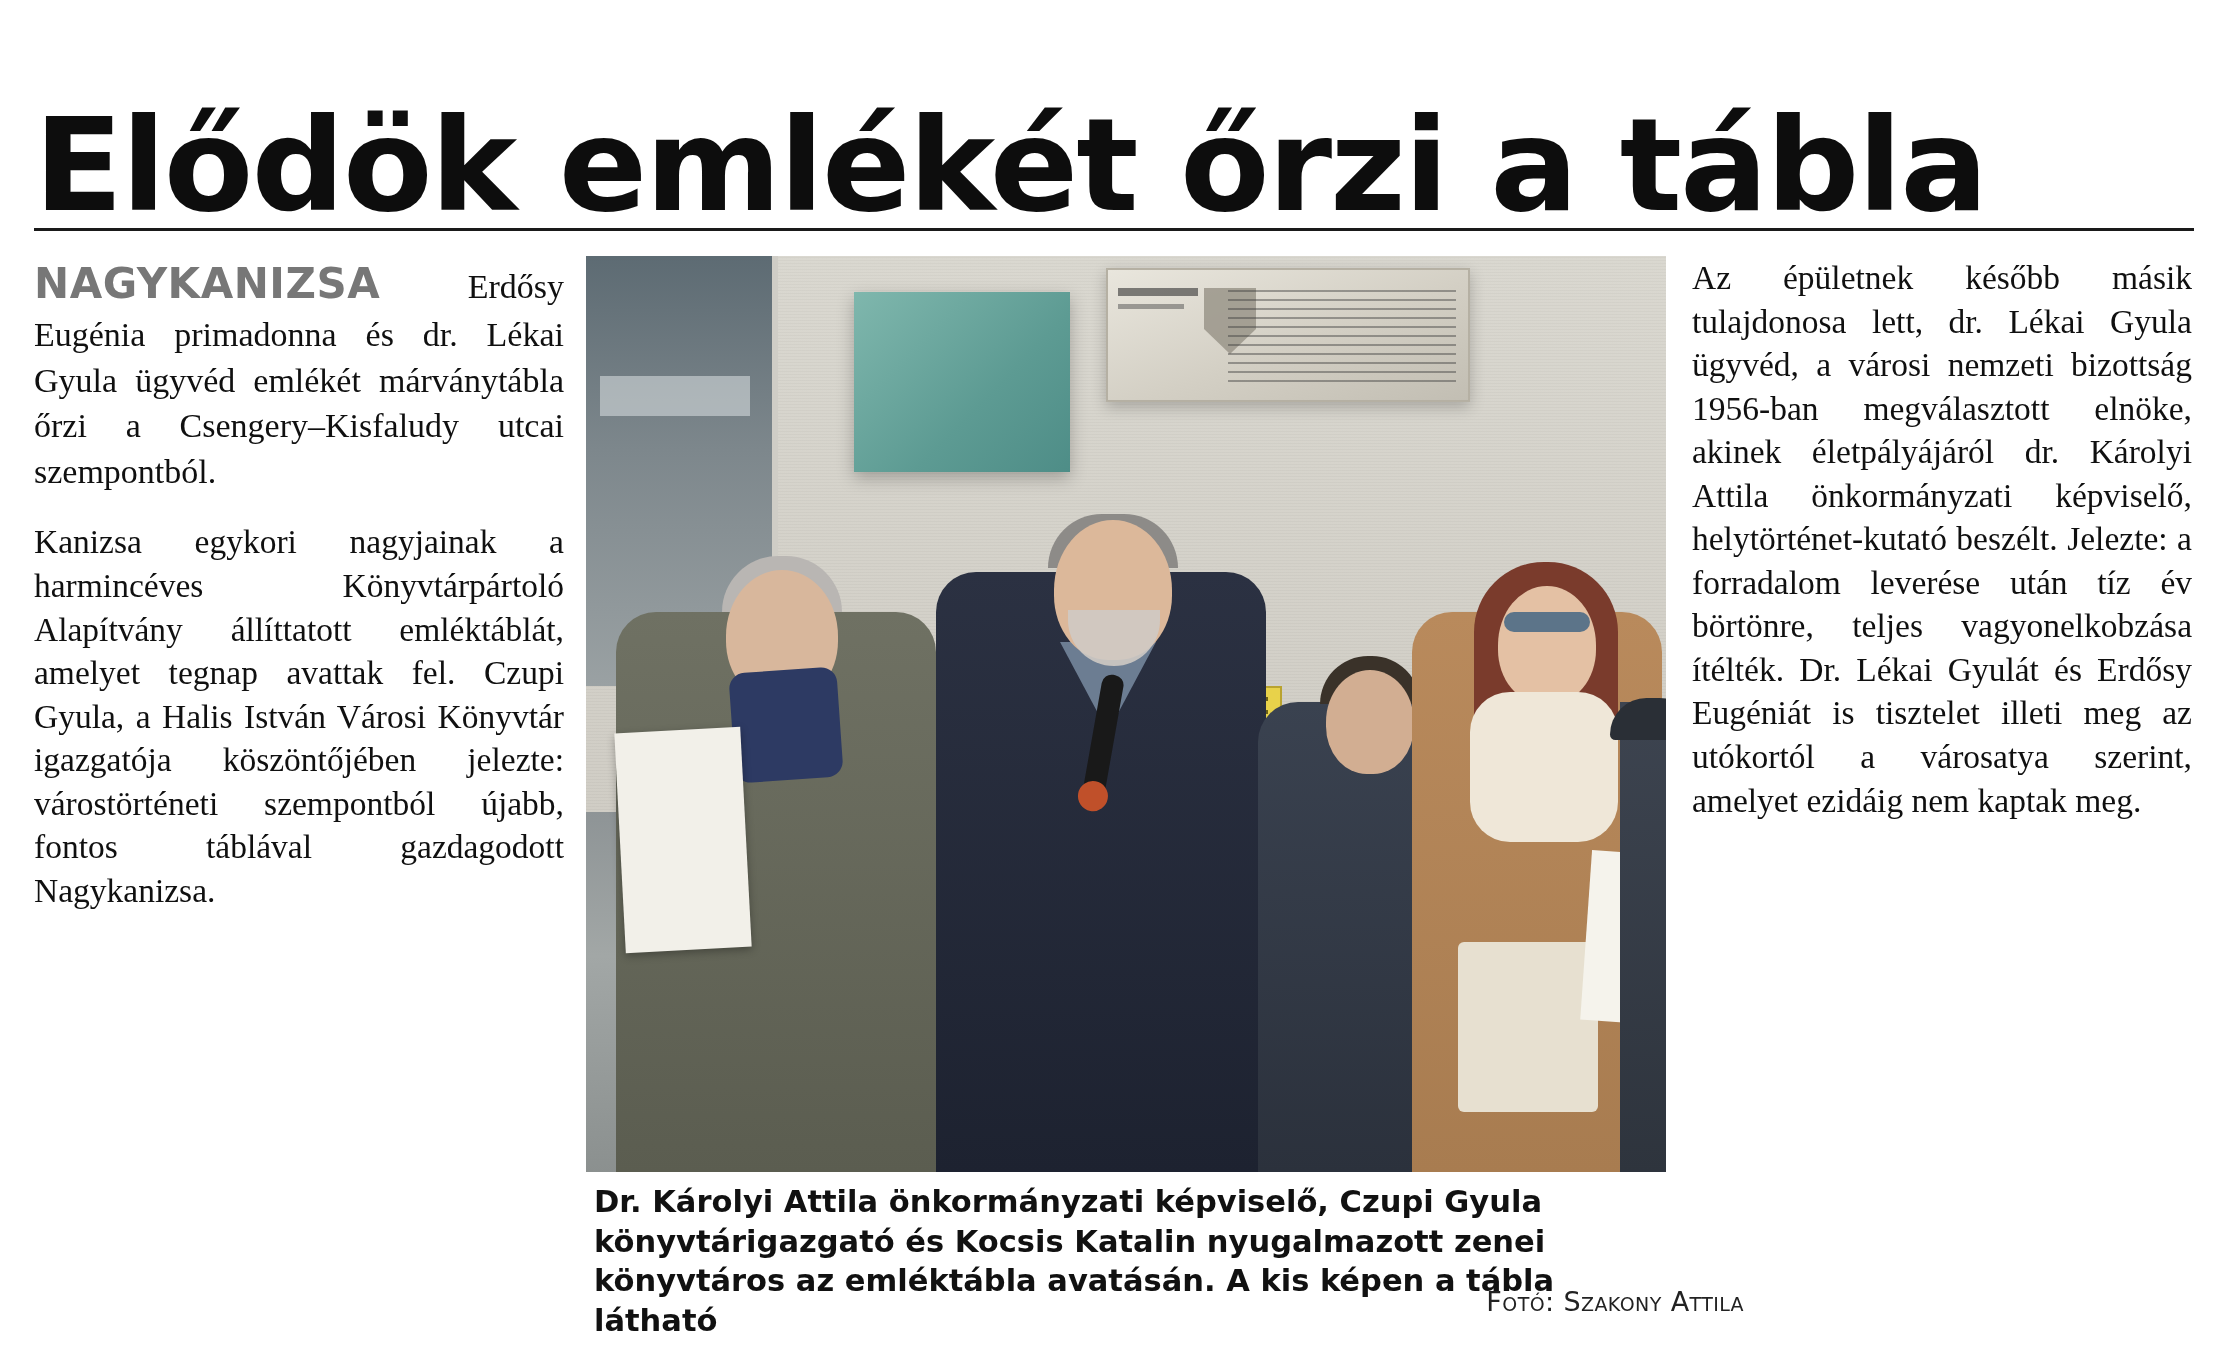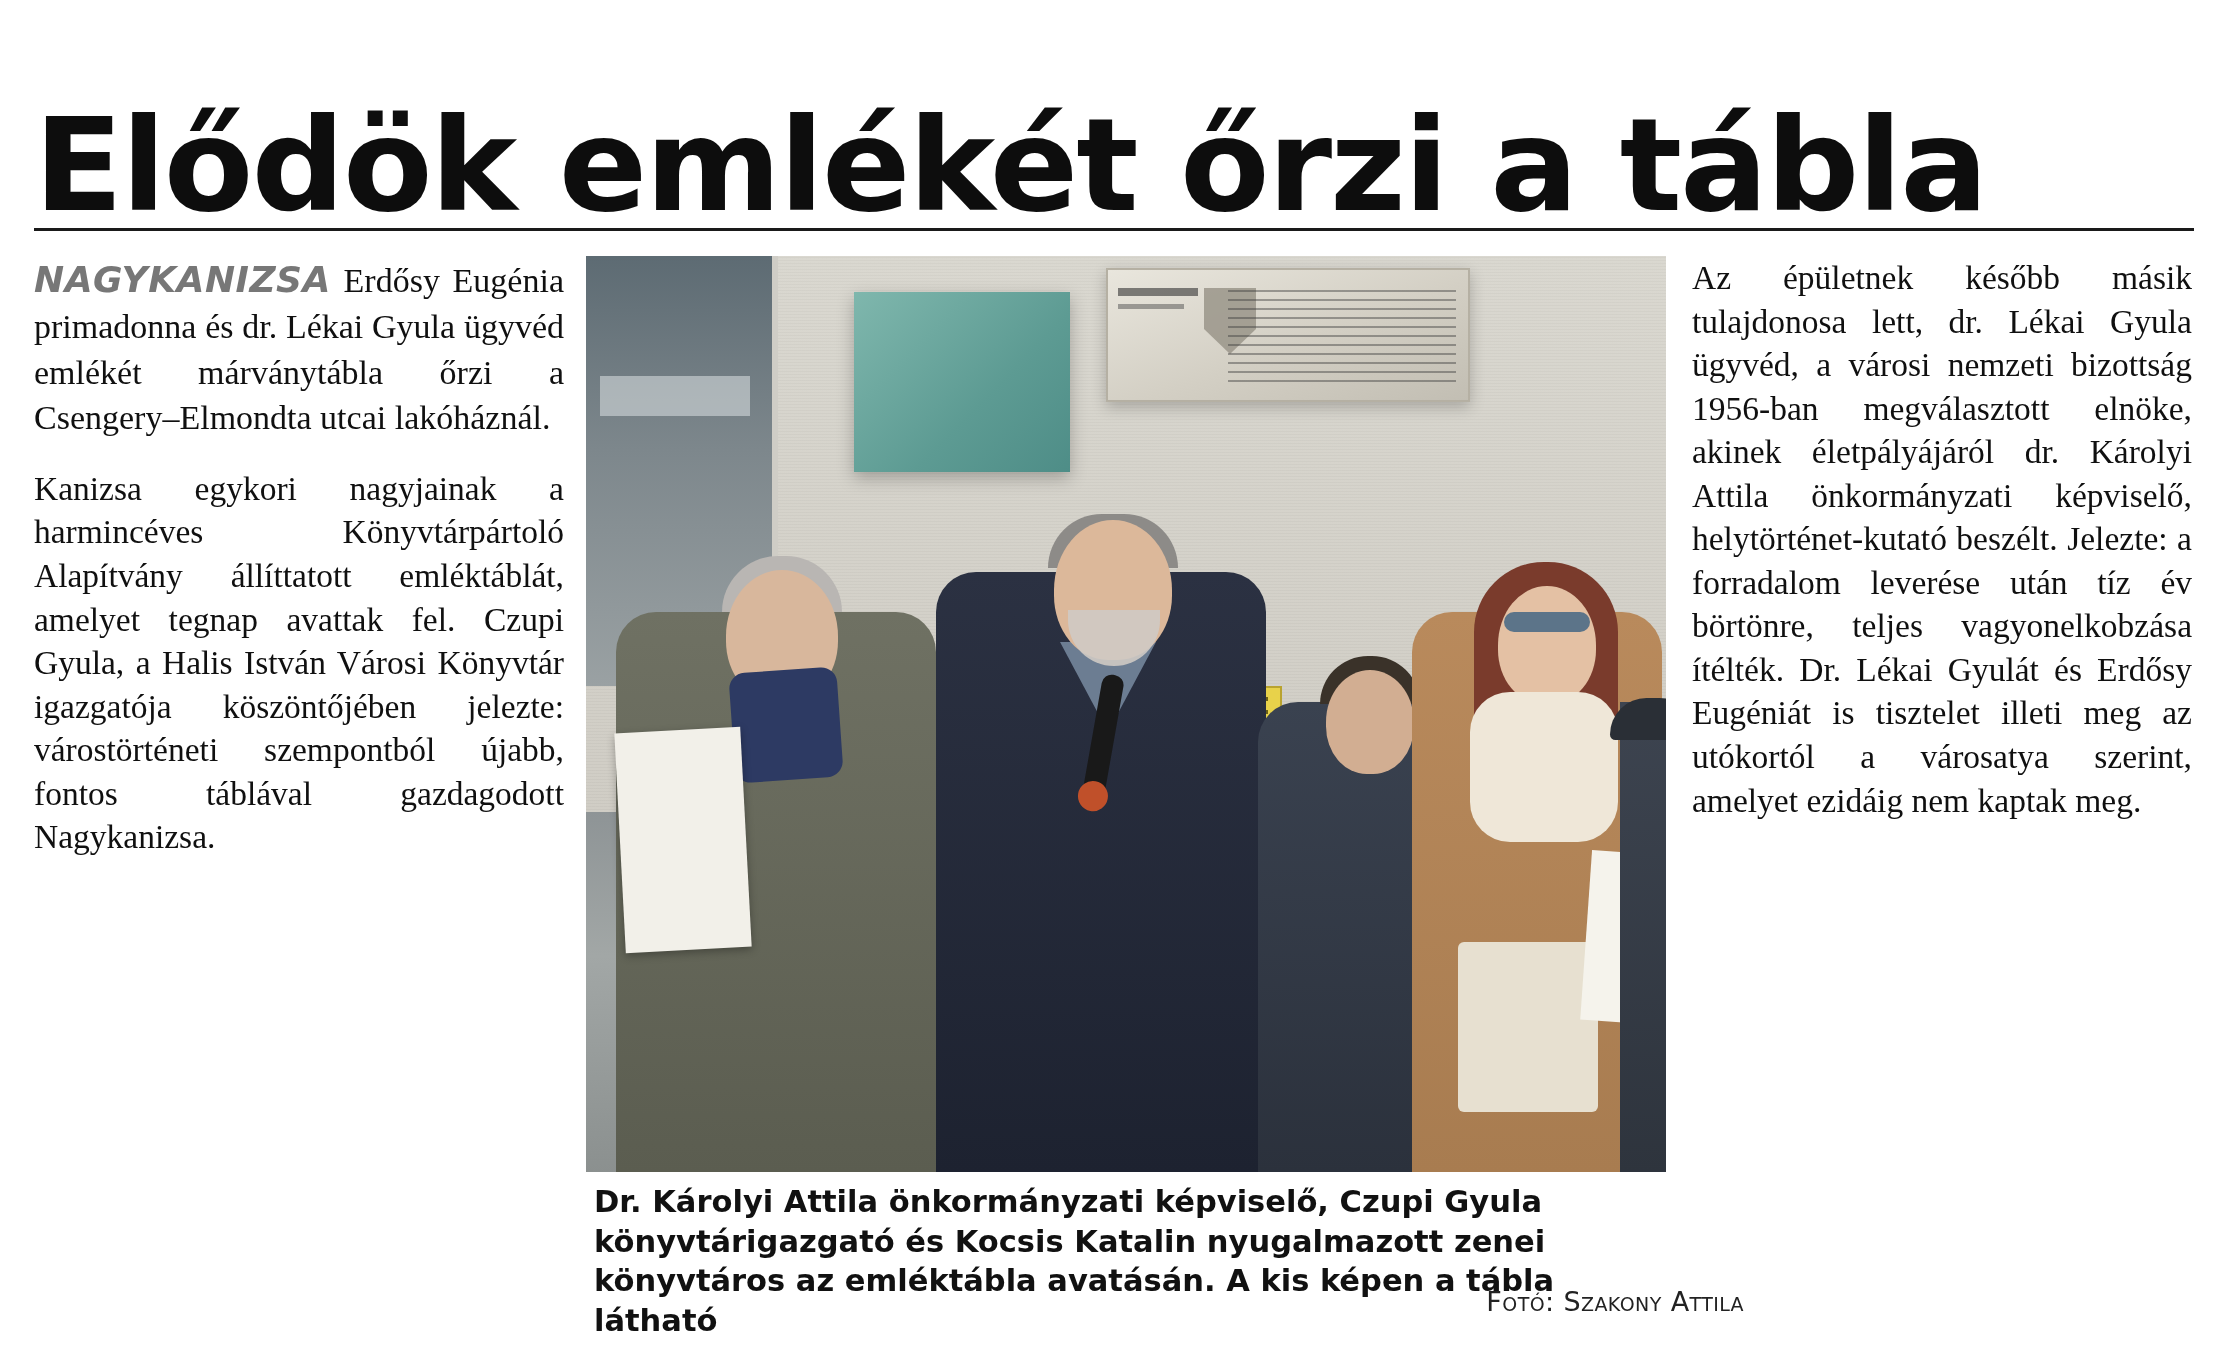--- a/index.html
+++ b/index.html
@@ -73,24 +73,23 @@
     width: 530px;
   }
   #col-right {
     left: 1692px;
     width: 500px;
   }
 
   .lead-city {
     font-family: "DejaVu Sans", sans-serif;
     font-weight: 700;
-    font-size: 36px;
+    font-size: 42px;
     letter-spacing: 0.5px;
     color: #777;
-    font-style: italic;
   }
   .lead {
     font-size: 34px;
     line-height: 1.34;
   }
   .lead-gap {
     height: 26px;
   }
 
   
@@ -415,21 +414,21 @@
 </head>
 <body>
 
 <div class="page">
 
   <h1 class="headline">Elődök emlékét őrzi a tábla</h1>
 
   <div class="rule"></div>
 
   <div class="col" id="col-left">
-    <p class="lead"><span class="lead-city">NAGYKANIZSA</span><span> Erdősy Eugénia primadonna és dr. Lékai Gyula ügyvéd emlékét márványtábla őrzi a Csengery–Elmondta utcai lakóháznál.</span></p>
+    <p class="lead"><span class="lead-city">NAGYKANIZSA</span><span> Erdősy Eugénia primadonna és dr. Lékai Gyula ügyvéd emlékét márványtábla őrzi a Csengery–Kisfaludy utcai szempontból.</span></p>
     <div class="lead-gap"></div>
     <p>Kanizsa egykori nagyjainak a harmincéves Könyvtárpártoló Alapítvány állíttatott emléktáblát, amelyet tegnap avattak fel. Czupi Gyula, a Halis István Városi Könyvtár igazgatója köszöntőjében jelezte: várostörténeti szempontból újabb, fontos táblával gazdagodott Nagykanizsa.</p>
   </div>
 
   <div class="photo-wrap">
     <div class="photo">
       <div class="wall"></div>
       <div class="window-left"></div>
 
       <div class="green-plaque"></div>

